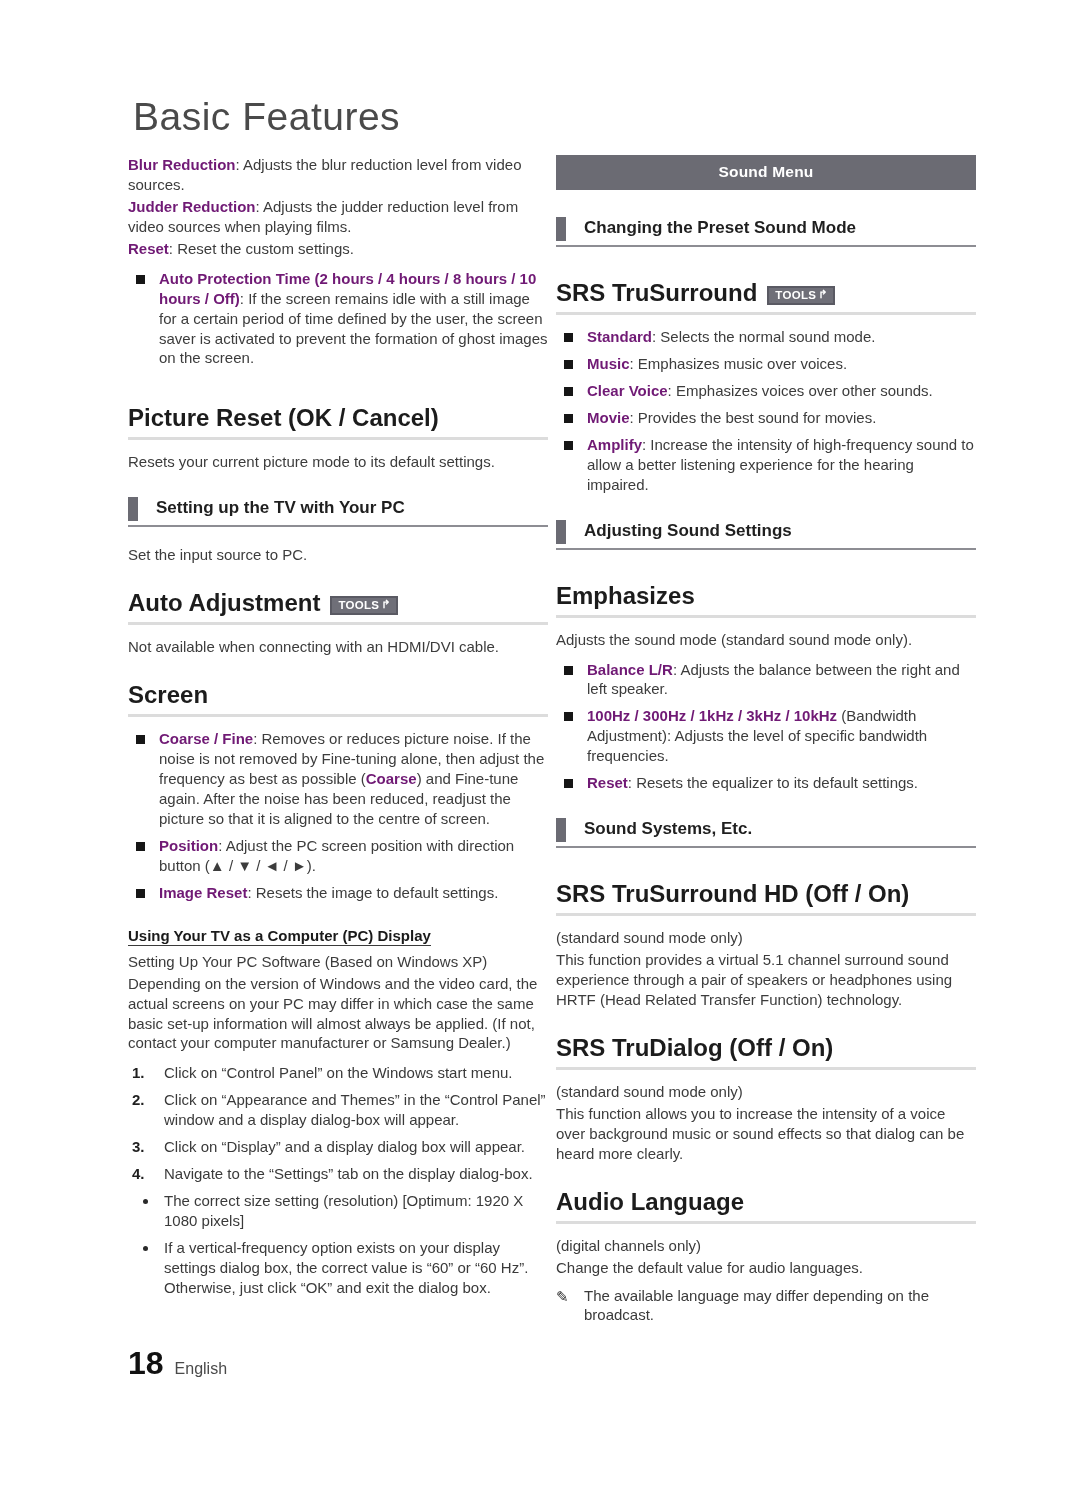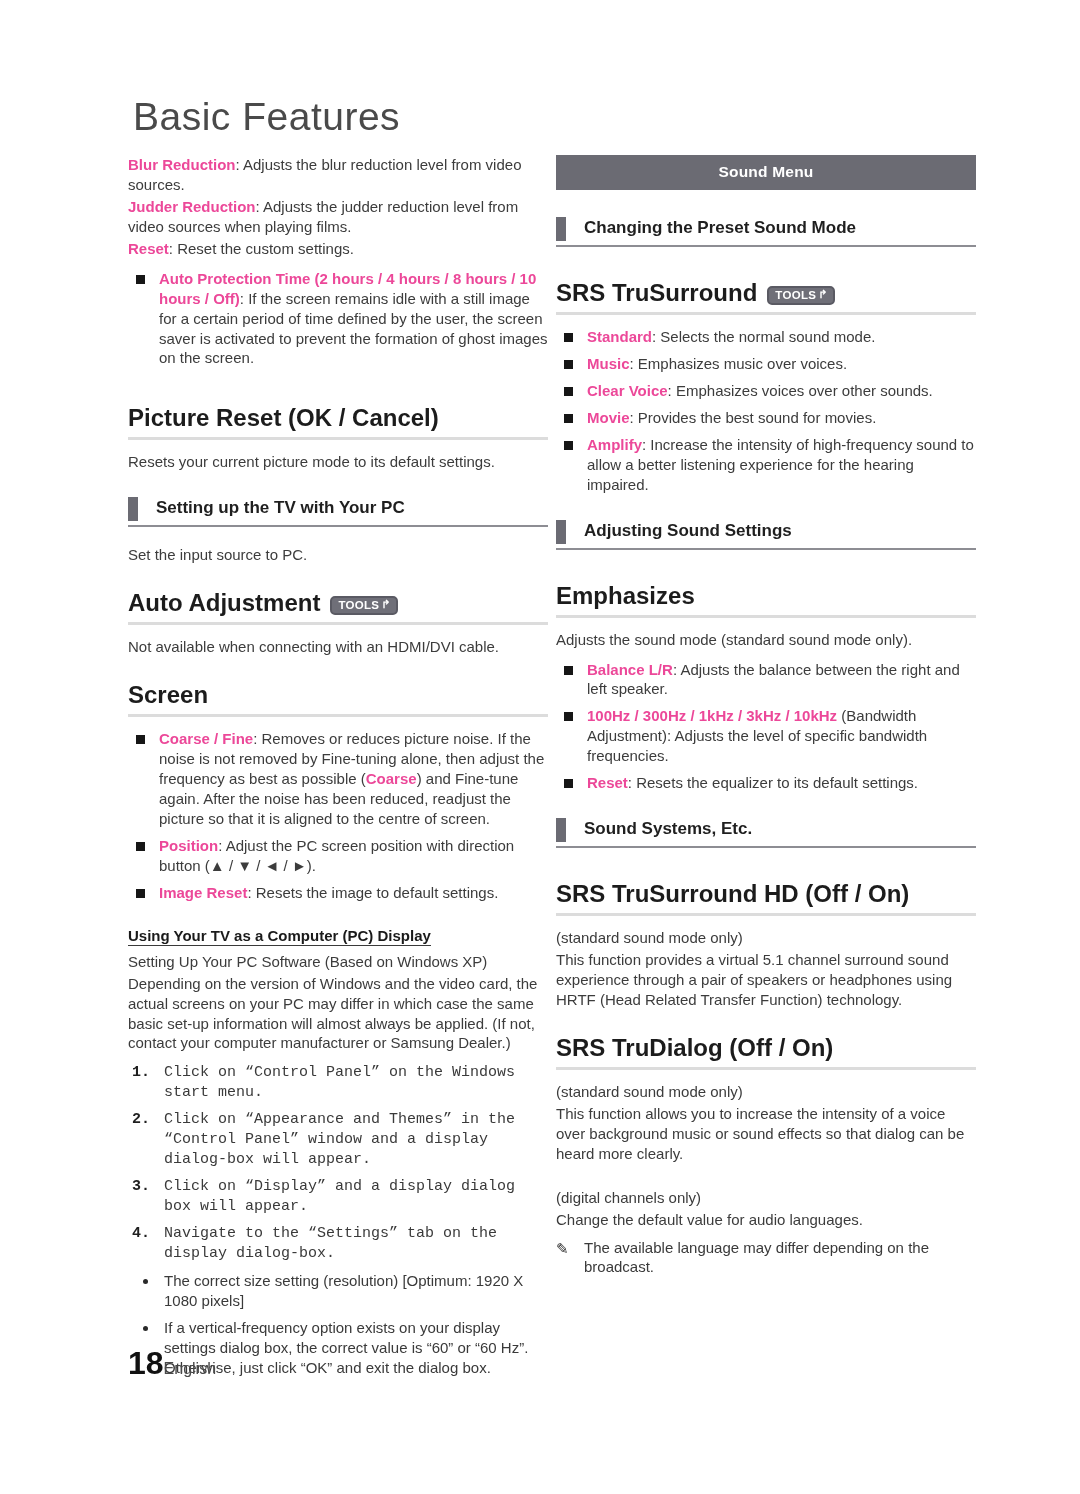--- a/index.html
+++ b/index.html
@@ -50,46 +50,46 @@
     border-bottom: 3px solid #dcdcdc;
     margin-bottom: 12px;
     display: flex; align-items: center; gap: 10px;
   }
   .heading.plain { display: block; }
 
   
   .tools-badge {
     display: inline-flex; align-items: center; gap: 2px;
     background: #6f6f78; color: #ffffff;
-    border: 2px solid #5a5a63; border-radius: 5px;
+    border: 2px solid #5a5a63; border-radius: 0;
     font-size: 11.5px; font-weight: bold;
     padding: 1px 5px 2px 6px;
     letter-spacing: 0.3px; position: relative; top: 2px;
   }
   .tools-badge .glyph { font-size: 11px; line-height: 1; }
 
   
   p.body { font-size: 15px; line-height: 1.33; margin-bottom: 10px; color: #3c3c3c; }
   p.body.tight { margin-bottom: 2px; }
-  p.body b, .b { font-weight: bold; color: #ec4899; }
+  p.body b, .b { font-weight: bold; color: #701a75; }
 
   
   ul.sq { list-style: none; margin: 0 0 10px 0; }
   ul.sq > li {
     position: relative; padding-left: 31px;
     font-size: 15px; line-height: 1.33; margin-bottom: 7px;
     color: #3c3c3c;
   }
   ul.sq > li::before {
     content: ""; position: absolute; left: 8px; top: 6px;
     width: 9px; height: 9px; background: #161616;
   }
 
   
-  ol.num { list-style: none; margin: 0 0 4px 0; counter-reset: n; font-family: Liberation Mono, monospace; }
+  ol.num { list-style: none; margin: 0 0 4px 0; counter-reset: n; }
   ol.num > li {
     position: relative; padding-left: 36px;
     font-size: 15px; line-height: 1.33; margin-bottom: 7px;
   }
   ol.num > li::before {
     counter-increment: n; content: counter(n) ".";
     position: absolute; left: 4px; top: 0;
     font-weight: bold; color: #1f1f1f; font-size: 15px;
   }
 
@@ -112,21 +112,21 @@
   }
 
   
   .note { position: relative; padding-left: 28px; font-size: 15px; line-height: 1.33; margin-top: 8px; }
   .note .pencil { position: absolute; left: 0; top: 1px; font-size: 15px; color: #2c2c2c; }
 
   .spacer-sm { height: 14px; }
   .spacer-md { height: 26px; }
 
   
-  .footer { position: absolute; left: 128px; bottom: 112px; display: flex; align-items: baseline; gap: 0; }
+  .footer { position: absolute; left: 128px; bottom: 112px; display: flex; align-items: baseline; gap: 11px; }
   .footer .pg { font-size: 32px; font-weight: bold; color: #111111; }
   .footer .lang { font-size: 16px; color: #4a4a4a; }
 </style>
 </head>
 <body>
 
 <div class="page">
 
   <div class="page-title">Basic Features</div>
 
@@ -254,20 +254,21 @@
       <p class="body">This function provides a virtual 5.1 channel surround sound experience through a pair of speakers or headphones using HRTF (Head Related Transfer Function) technology.</p>
 
       <div class="spacer-sm"></div>
 
       <div class="heading plain">SRS TruDialog (Off / On)</div>
       <p class="body tight">(standard sound mode only)</p>
       <p class="body">This function allows you to increase the intensity of a voice over background music or sound effects so that dialog can be heard more clearly.</p>
 
       <div class="spacer-sm"></div>
 
+      <div class="heading plain">Audio Language</div>
       <p class="body tight">(digital channels only)</p>
       <p class="body tight">Change the default value for audio languages.</p>
       <div class="note">
         <span class="pencil">✎</span>
         <span>The available language may differ depending on the broadcast.</span>
       </div>
 
     </div>
   </div>
 

